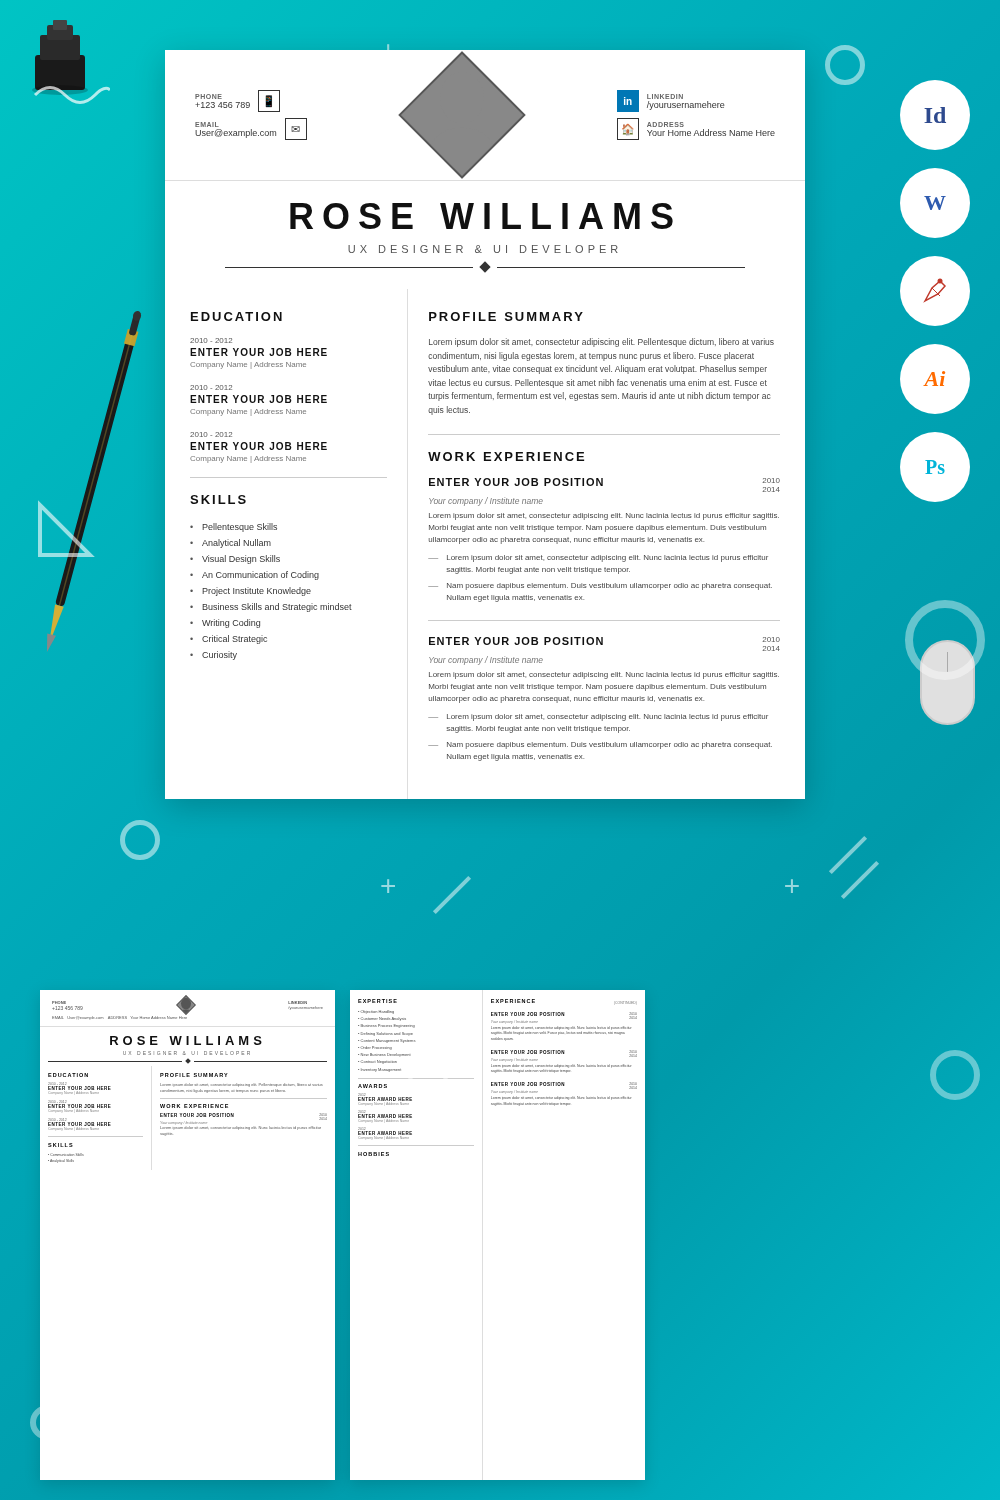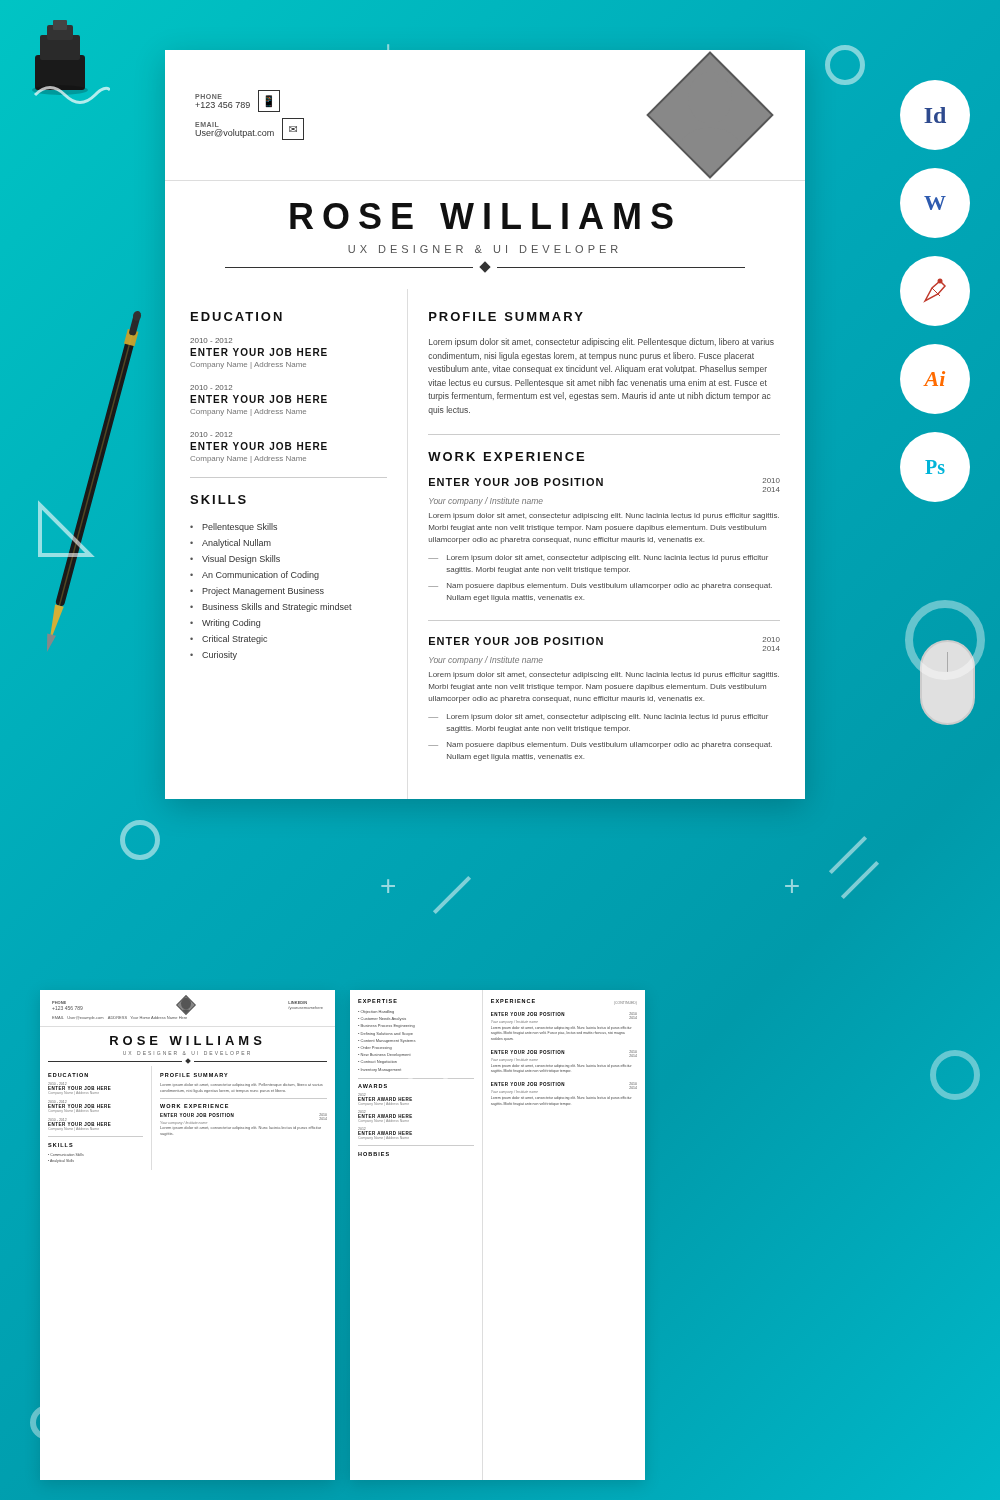--- a/index.html
+++ b/index.html
@@ -582,37 +582,53 @@
         <div class="contact-item">
           <div>
             <div class="contact-label">PHONE</div>
             <div class="contact-value">+123 456 789</div>
           </div>
           <div class="contact-icon">📱</div>
         </div>
         <div class="contact-item">
           <div>
             <div class="contact-label">EMAIL</div>
-            <div class="contact-value">User@volutpat.com</div>
+            <div class="contact-value">User@example.com</div>
           </div>
           <div class="contact-icon">✉</div>
         </div>
       </div>
 
       <div class="center-photo">
         <div class="photo-diamond">
           <div class="photo-inner">
             <svg width="90" height="110" viewBox="0 0 90 110">
               <ellipse cx="45" cy="35" rx="22" ry="26" fill="#888"></ellipse>
               <path d="M10,105 Q10,65 45,65 Q80,65 80,105 Z" fill="#888"></path>
             </svg>
           </div>
         </div>
       </div>
 
+      <div class="contact-right">
+        <div class="contact-item">
+          <div class="linkedin-icon">in</div>
+          <div>
+            <div class="contact-label">LINKEDIN</div>
+            <div class="contact-value">/yourusernamehere</div>
+          </div>
+        </div>
+        <div class="contact-item">
+          <div class="contact-icon">🏠</div>
+          <div>
+            <div class="contact-label">ADDRESS</div>
+            <div class="contact-value">Your Home Address Name Here</div>
+          </div>
+        </div>
+      </div>
     </div>
   </div>
 
   <div class="resume-name-section">
     <div class="resume-name">ROSE WILLIAMS</div>
     <div class="resume-title">UX DESIGNER &amp; UI DEVELOPER</div>
     <div class="name-divider">
       <div class="divider-line"></div>
       <div class="divider-diamond"></div>
       <div class="divider-line"></div>
@@ -643,21 +659,21 @@
       </div>
 
       <div class="section-divider"></div>
 
       <div class="section-title">SKILLS</div>
       <ul class="skills-list">
         <li>Pellentesque Skills</li>
         <li>Analytical Nullam</li>
         <li>Visual Design Skills</li>
         <li>An Communication of Coding</li>
-        <li>Project Management Business</li>
+        <li>Project Institute Knowledge</li>
         <li>Business Skills and Strategic mindset</li>
         <li>Writing Coding</li>
         <li>Critical Strategic</li>
         <li>Curiosity</li>
       </ul>
     </div>
 
     <div class="resume-right">
       <div class="section-title">PROFILE SUMMARY</div>
       <p class="profile-text">Lorem ipsum dolor sit amet, consectetur adipiscing elit. Pellentesque dictum, libero at varius condimentum, nisi ligula egestas lorem, at tempus nunc purus et libero. Fusce placerat vestibulum ante, vitae consequat ex tincidunt vel. Aliquam erat volutpat. Phasellus semper vitae lectus eu cursus. Pellentesque sit amet nibh fac venenatis uma enim at est. Fusce et turpis fermentum, fermentum est vel, egestas sem. Mauris id ante ut nibh dictum tempor ac quis lectus.</p>

